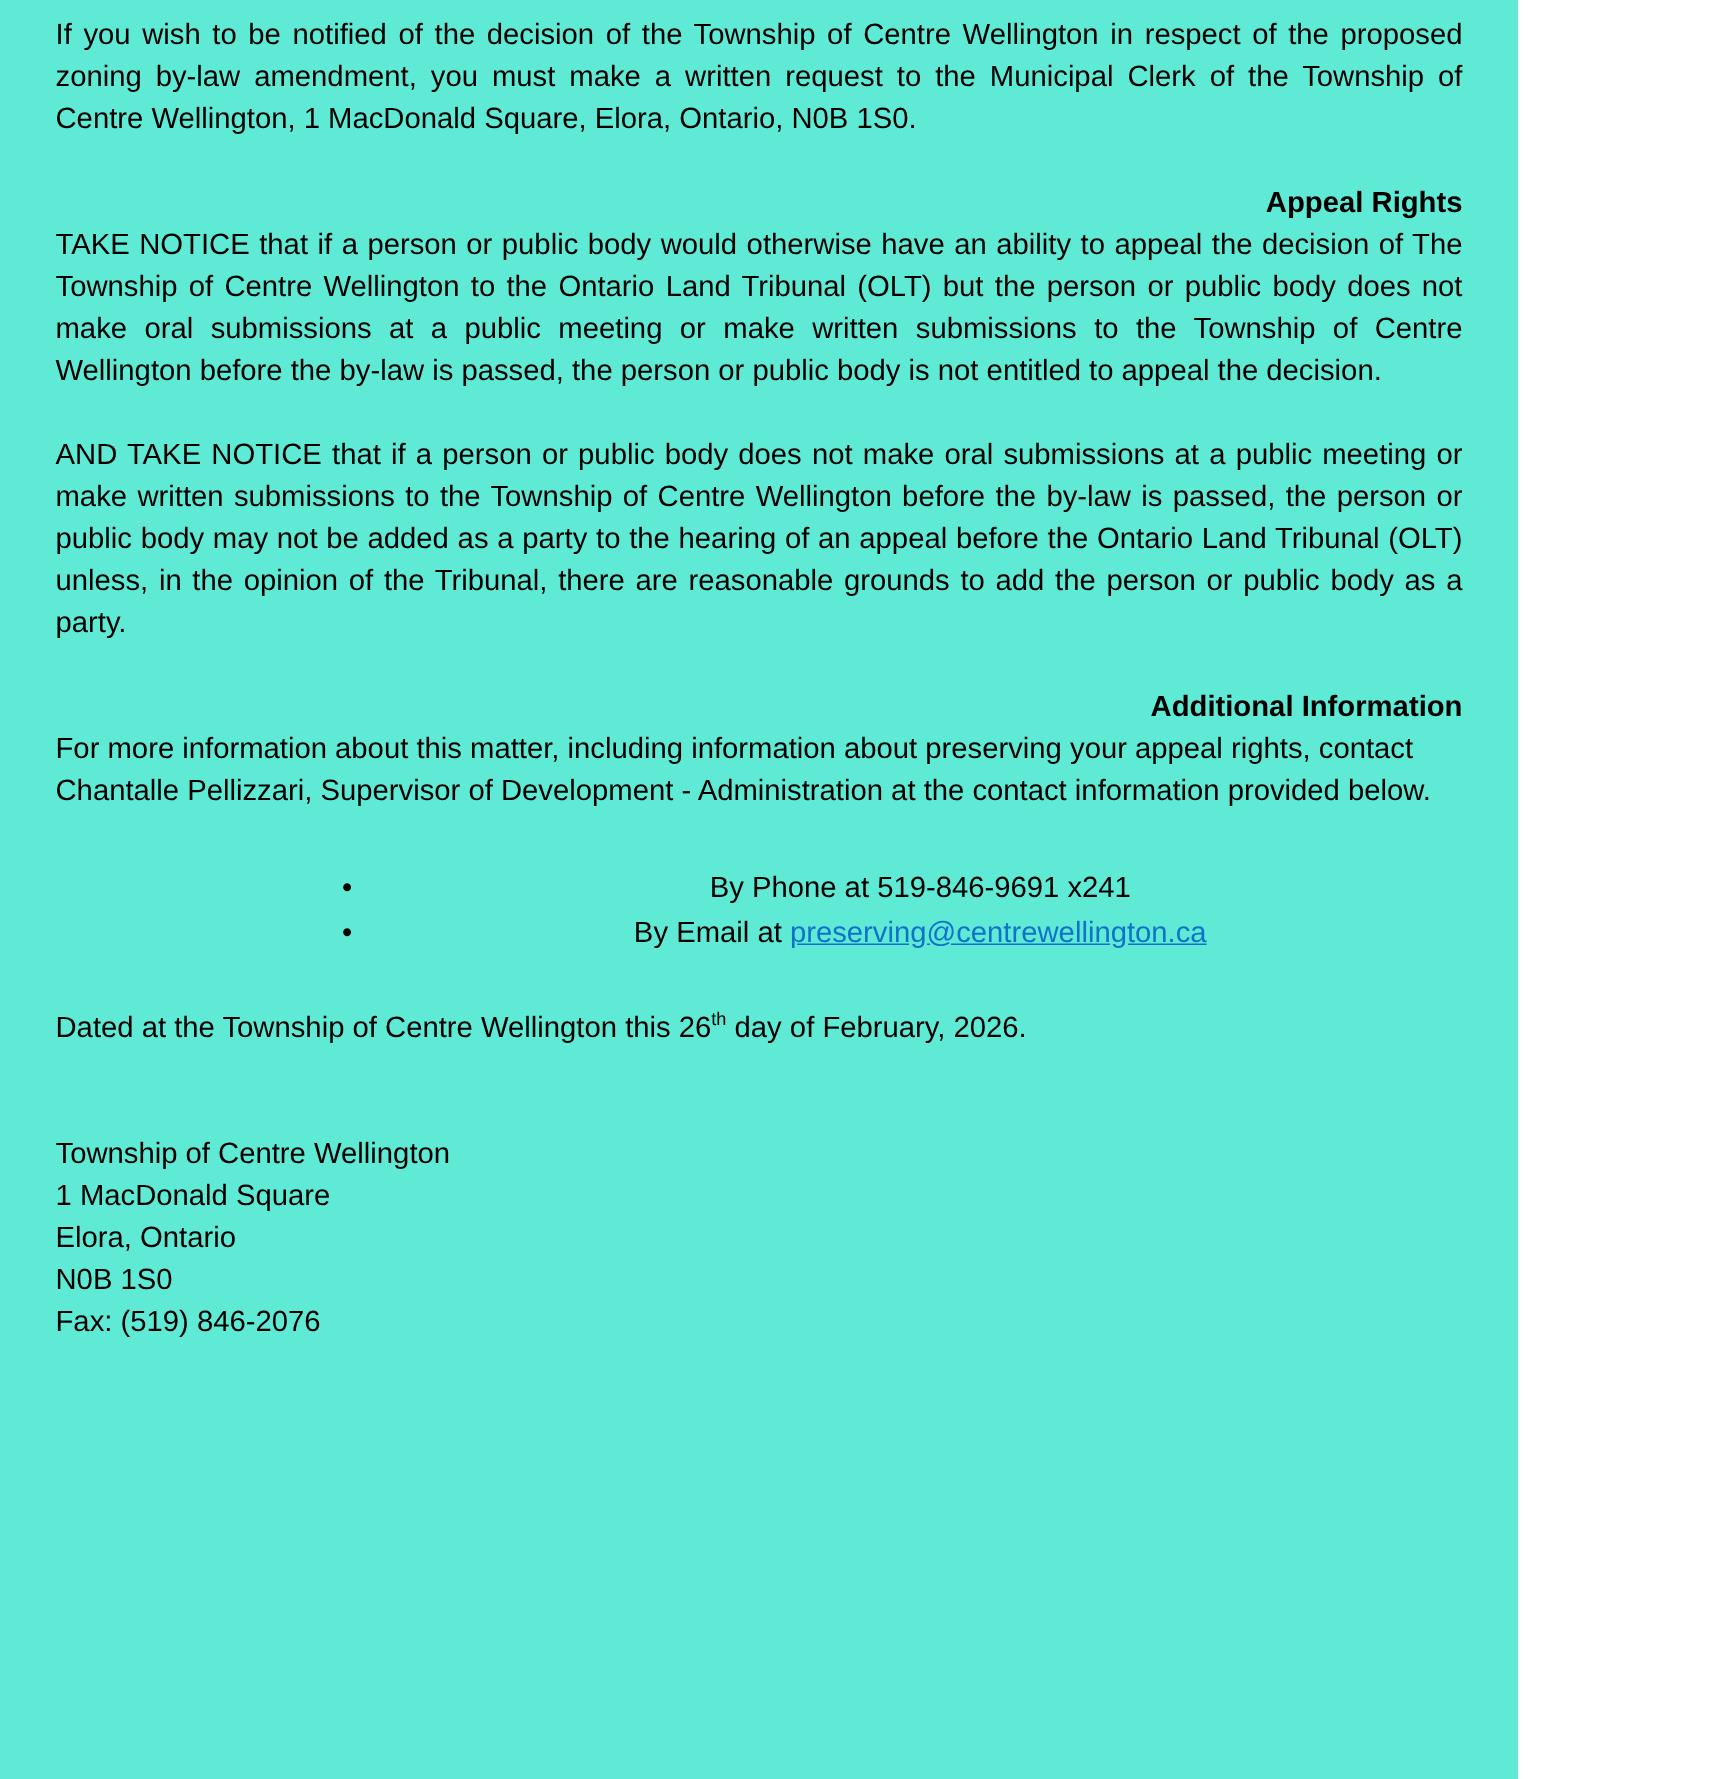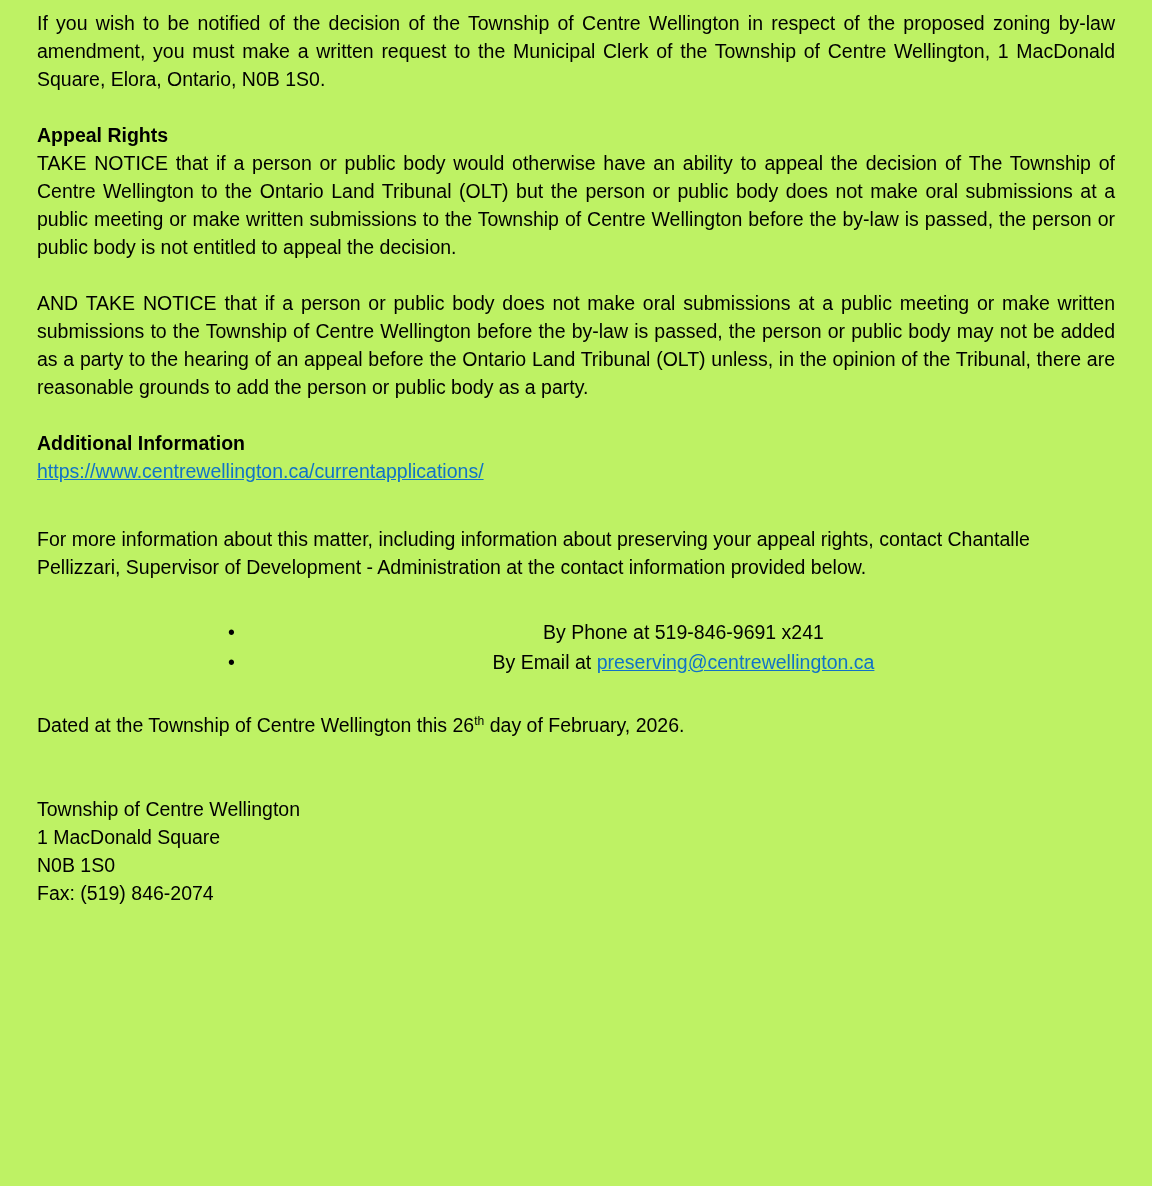--- a/index.html
+++ b/index.html
@@ -1,45 +1,46 @@
 <!DOCTYPE html>
 <html style="--link-color: #1172c8;"><head>
 <meta charset="utf-8">
 <style>
   html, body {
     margin: 0;
     padding: 0;
     background: #ffffff;
   }
   .page {
-    width: 1152px;
+    width: 1012px;
     height: 1186px;
     box-sizing: border-box;
     padding: 9px 37px 0 37px;
-    background: #bef264;
+    background: #5eead4;
     color: #000000;
     font-family: "Liberation Sans", "DejaVu Sans", sans-serif;
     font-size: 19.5px;
     line-height: 28px;
     overflow: hidden;
   }
   .para {
     margin: 0 0 28px 0;
   }
   .para.justify {
     text-align: justify;
   }
   .para.tight {
     margin-bottom: 0;
   }
   .heading {
     font-size: 19.5px;
     line-height: 28px;
     font-weight: bold;
     margin: 0;
+    text-align: right;
   }
   a.link {
     color: var(--link-color, #1172c8);
     text-decoration: underline;
     cursor: pointer;
   }
   .link-line {
     margin: 0 0 40px 0;
   }
   .more-info {
@@ -83,39 +84,37 @@
 
   <h2 class="heading">Appeal Rights</h2>
 
   <p class="para justify">TAKE NOTICE that if a person or public body would otherwise have an ability to appeal the decision of The Township of Centre Wellington to the Ontario Land Tribunal (OLT) but the person or public body does not make oral submissions at a public meeting or make written submissions to the Township of Centre Wellington before the by-law is passed, the person or public body is not entitled to appeal the decision.</p>
 
   <p class="para justify">AND TAKE NOTICE that if a person or public body does not make oral submissions at a public meeting or make written submissions to the Township of Centre Wellington before the by-law is passed, the person or public body may not be added as a party to the hearing of an appeal before the Ontario Land Tribunal (OLT) unless, in the opinion of the Tribunal, there are reasonable grounds to add the person or public body as a party.</p>
 
   <h2 class="heading">Additional Information</h2>
 
 
-  <p class="para link-line">
-    <a class="link">https://www.centrewellington.ca/currentapplications/</a>
-  </p>
 
   <p class="para more-info">For more information about this matter, including information about preserving your appeal rights, contact Chantalle Pellizzari, Supervisor of Development - Administration at the contact information provided below.</p>
 
   <ul class="bullets">
     <li>
       <span>By Phone at 519-846-9691 x241</span>
     </li>
     <li>
       <span>By Email at </span><a class="link">preserving@centrewellington.ca</a>
     </li>
   </ul>
 
   <p class="para dated">
     <span>Dated at the Township of Centre Wellington this 26</span><sup class="ordinal">th</sup><span> day of February, 2026.</span>
   </p>
 
   <div class="signature">
     <div class="sig-line">Township of Centre Wellington</div>
     <div class="sig-line">1 MacDonald Square</div>
+    <div class="sig-line">Elora, Ontario</div>
     <div class="sig-line">N0B 1S0</div>
-    <div class="sig-line">Fax: (519) 846-2074</div>
+    <div class="sig-line">Fax: (519) 846-2076</div>
   </div>
 
 </div>
 
 </body></html>

